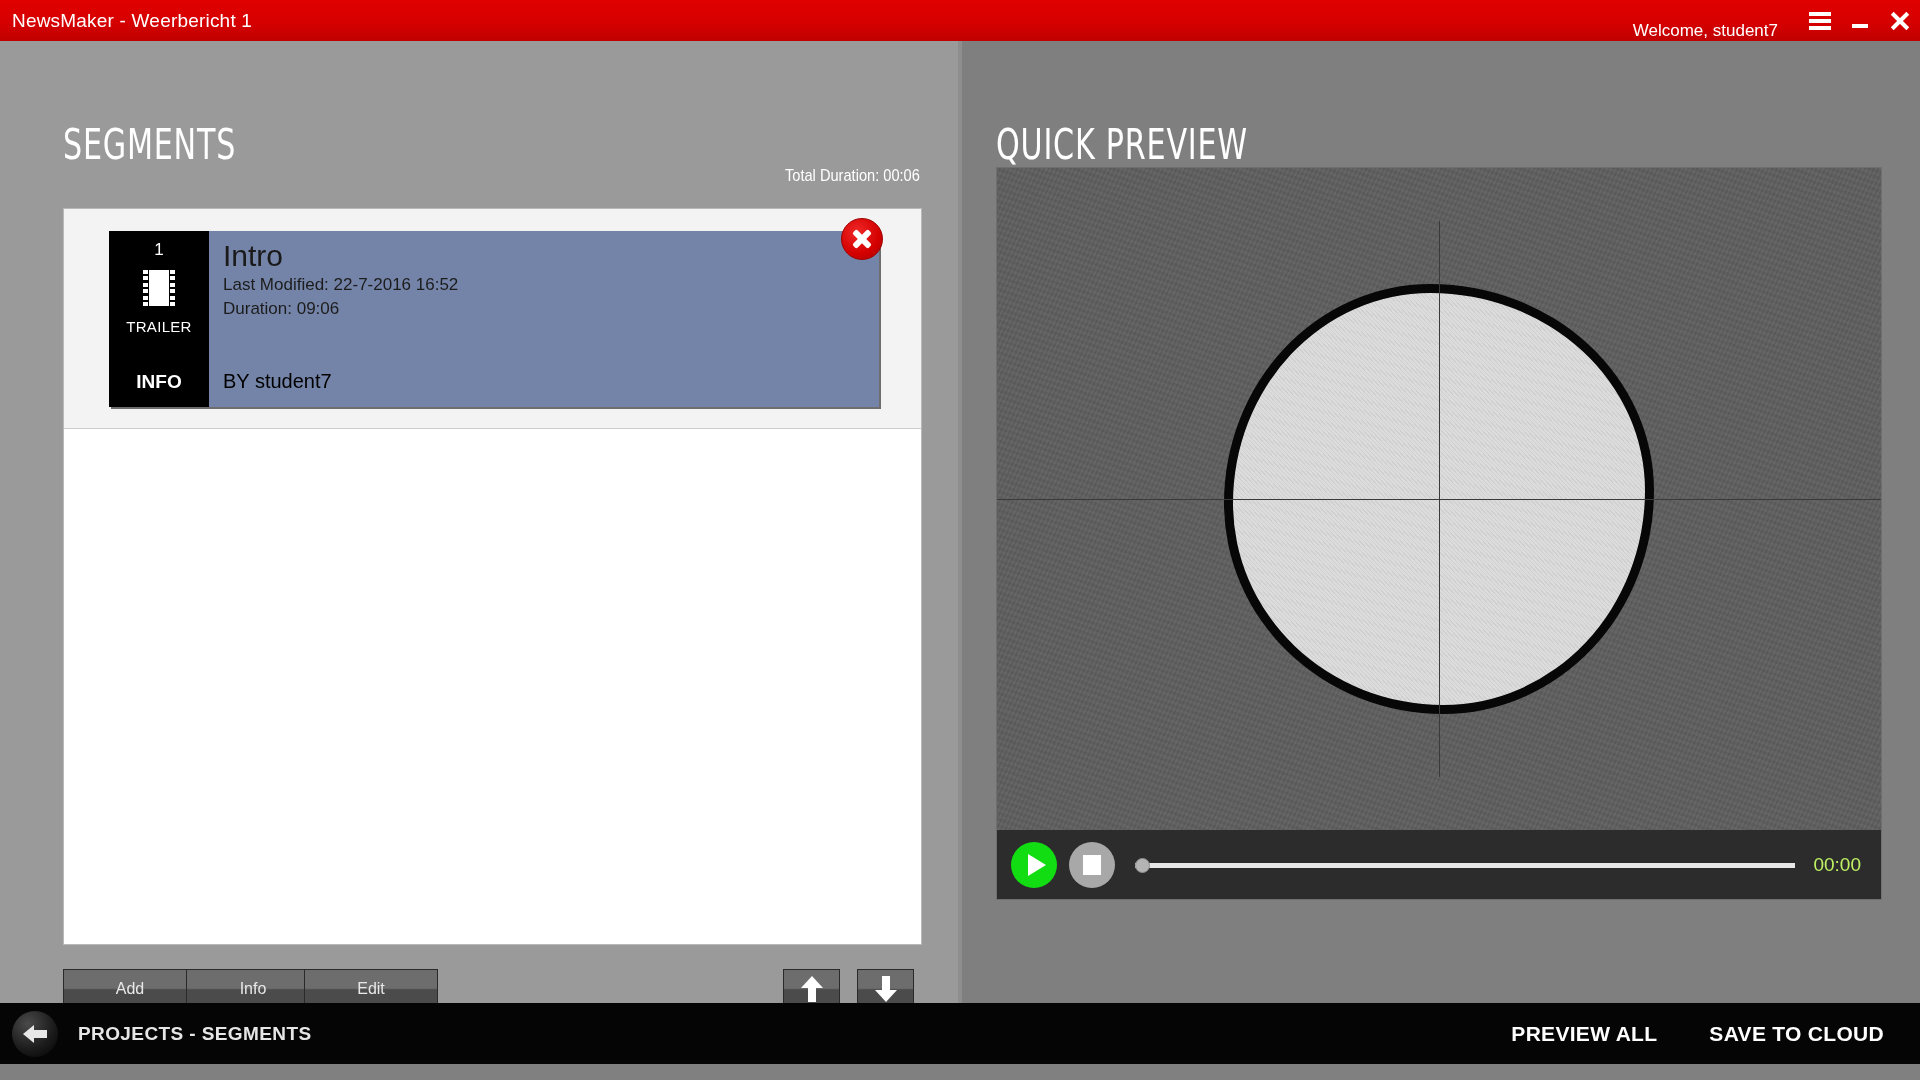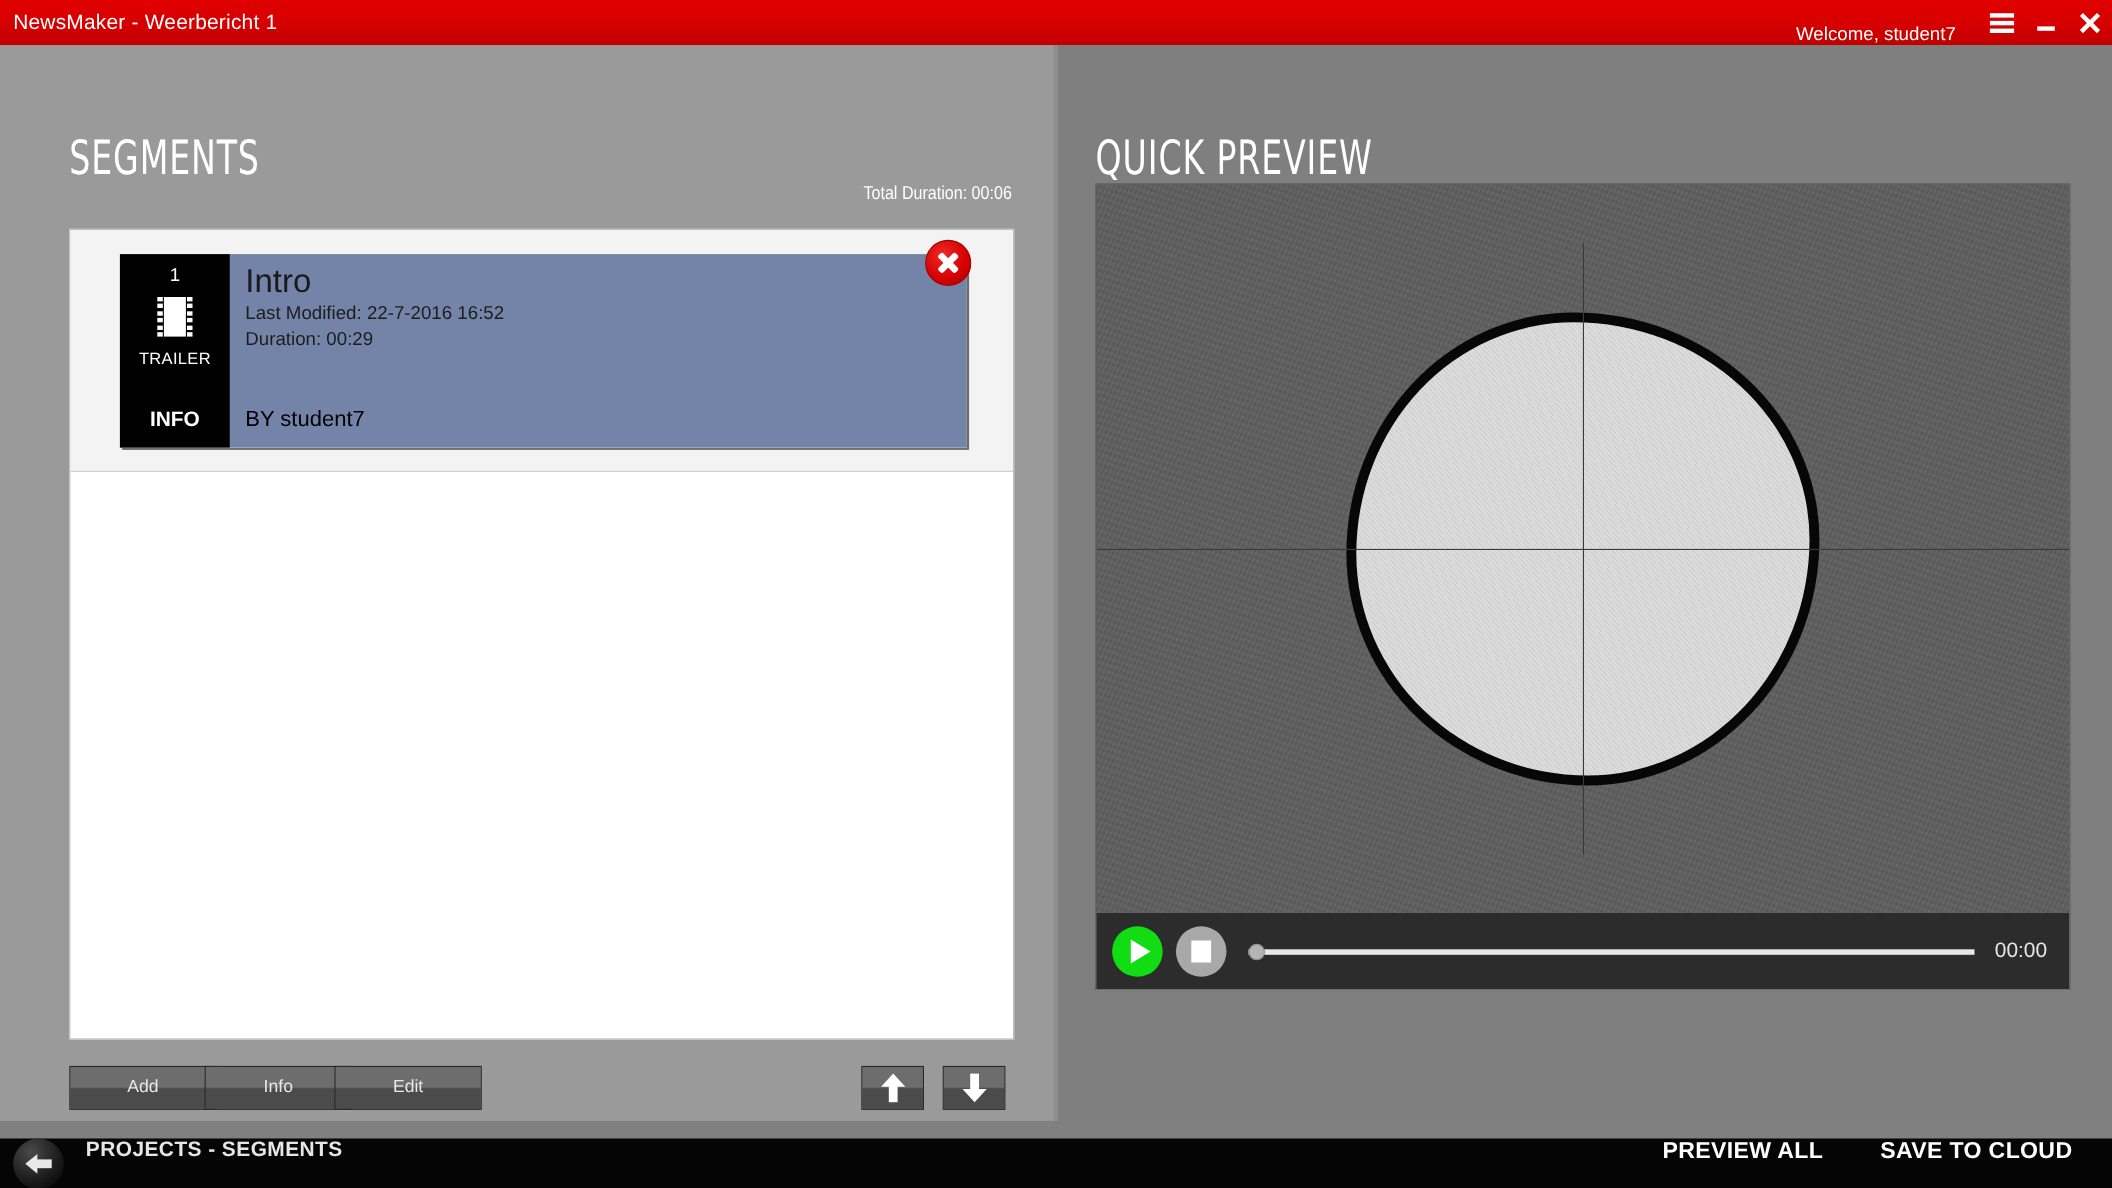--- a/index.html
+++ b/index.html
@@ -242,27 +242,27 @@
     display: flex; align-items: center;
   }
   #seek-track .rail {
     position: absolute; left: 0; right: 0; top: 8px; height: 5px; background: #e8e8e8;
   }
   #seek-handle {
     position: absolute; left: 0; top: 3px;
     width: 15px; height: 15px; border-radius: 50%;
     background: #b4b4b4; border: 1px solid #8f8f8f;
   }
-  #video-time { color: #e5e5e5; font-size: 19px; flex: 0 0 auto; margin-right: 6px; text-align: right; }
+  #video-time { color: #bef264; font-size: 19px; flex: 0 0 auto; margin-right: 6px; text-align: right; }
 
   
   #bottom-bar {
-    position: absolute; left: 0; bottom: 0; width: 1920px; height: 45px;
+    position: absolute; left: 0; bottom: 16px; width: 1920px; height: 61px;
     background: #050505;
-    display: flex; align-items: flex-start;
+    display: flex; align-items: center;
   }
   #back-button {
     width: 46px; height: 46px; border-radius: 50%;
     margin-left: 12px; flex: 0 0 auto;
     background: radial-gradient(circle at 35% 28%, #4a4a4a 0%, #1d1d1d 55%, #000 100%);
     display: flex; align-items: center; justify-content: center;
   }
   .back-arrow-icon { position: relative; width: 24px; height: 18px; display:block; }
   .back-arrow-icon .shaft {
     position: absolute; right: 0; top: 5px; width: 14px; height: 8px; background: #e8e8e8;
@@ -331,21 +331,21 @@
                 <i></i>
                 <i></i>
               </span>
           </span>
           <div id="card-type-label">TRAILER</div>
           <div id="card-info-label">INFO</div>
         </div>
         <div id="card-body">
           <div id="seg-title">Intro</div>
           <div class="seg-meta">Last Modified:  22-7-2016 16:52</div>
-          <div class="seg-meta">Duration:  00:29</div>
+          <div class="seg-meta">Duration:  09:06</div>
           <div id="seg-author">BY  student7</div>
         </div>
       </div>
       <div id="segment-delete-btn">
         <span class="x"></span>
       </div>
     </div>
   </div>
 
   <div class="gbtn action-btn" id="btn-add">Add</div>

